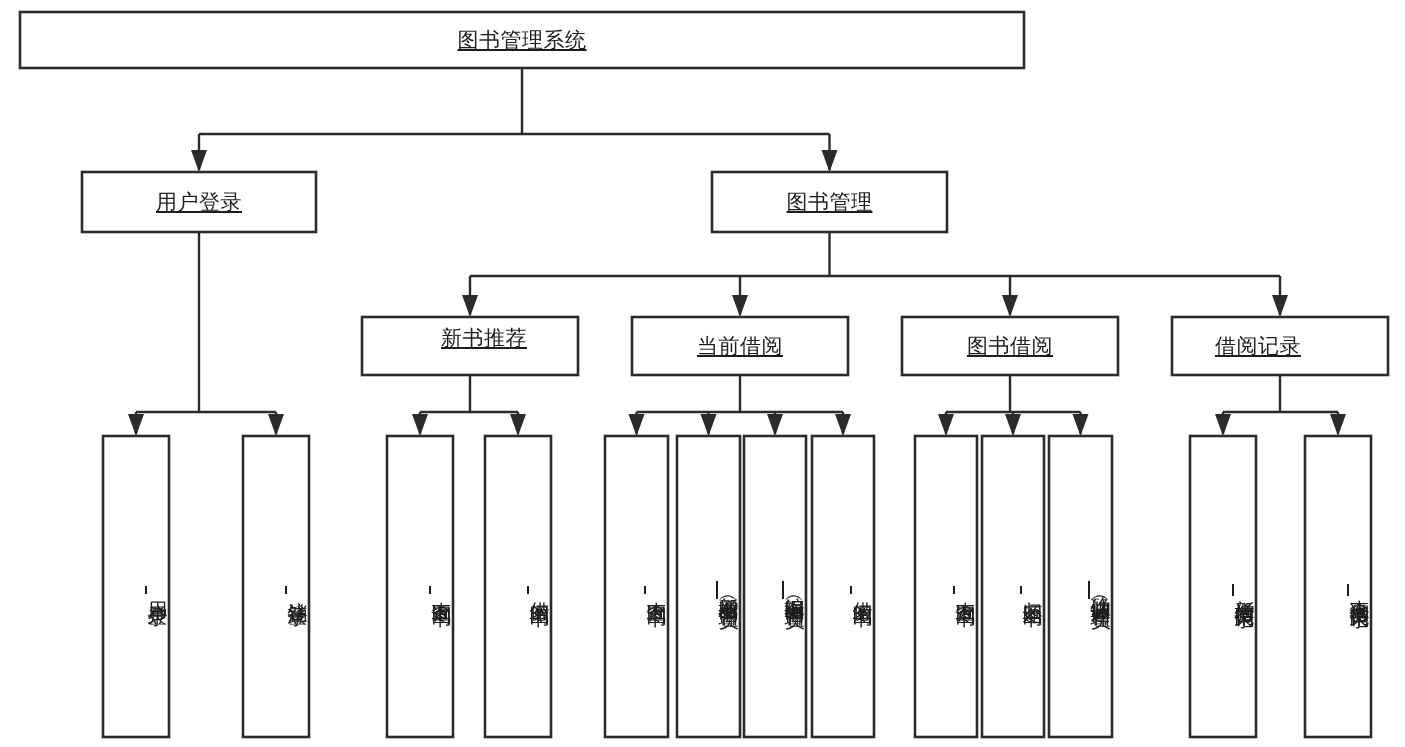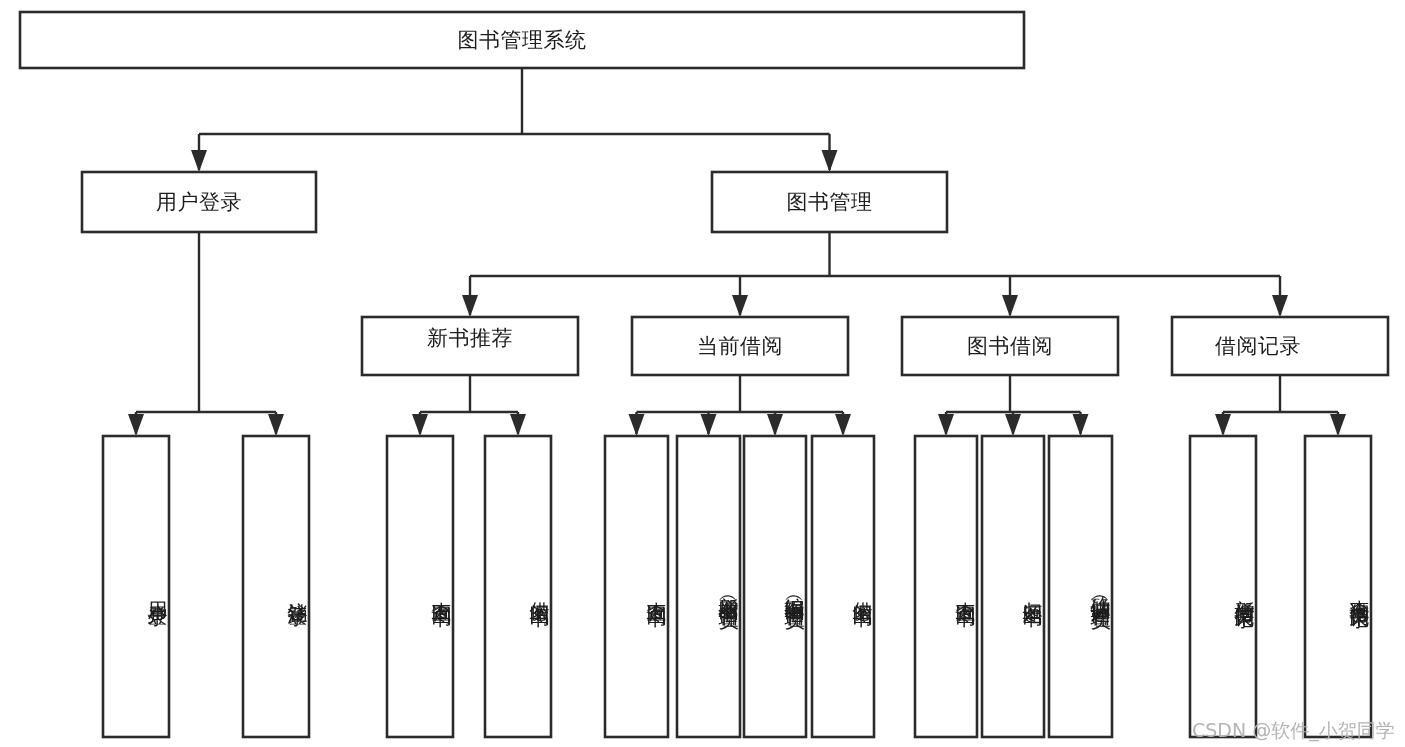--- a/index.html
+++ b/index.html
@@ -43,20 +43,21 @@
     display: flex;
     align-items: center;
     justify-content: center;
     color: #1d1d1d;
     font-family: "DejaVu Sans", "Liberation Sans", sans-serif;
     font-size: 21px;
     line-height: 1.16;
     letter-spacing: 0.5px;
     white-space: nowrap;
     pointer-events: none;
+    text-decoration: underline;
   }
   .node-label.vertical {
     writing-mode: vertical-rl;
     text-orientation: upright;
     font-size: 20px;
     letter-spacing: 2px;
     align-items: flex-start;
     justify-content: center;
     padding-top: 6px;
     box-sizing: border-box;
@@ -151,34 +152,33 @@
         <rect x="1049" y="436" width="63" height="301" class="node-box"></rect>
         <rect x="1190" y="436" width="66" height="301" class="node-box"></rect>
         <rect x="1305" y="436" width="66" height="301" class="node-box"></rect>
       </g>
   </svg>
 
   <div id="labels-layer">
       <div class="node-label" style="left: 20px; top: 12px; width: 1004px; height: 56px;">图书管理系统</div>
       <div class="node-label" style="left: 82px; top: 172px; width: 234px; height: 60px;">用户登录</div>
       <div class="node-label" style="left: 712px; top: 172px; width: 235px; height: 60px; border-radius: 28px;">图书管理</div>
-      <div class="node-label" style="left: 362px; top: 317px; width: 216px; height: 42px;">新书推荐</div>
+      <div class="node-label" style="left: 376px; top: 317px; width: 216px; height: 42px;">新书推荐</div>
       <div class="node-label" style="left: 632px; top: 317px; width: 216px; height: 58px;">当前借阅</div>
       <div class="node-label" style="left: 902px; top: 317px; width: 216px; height: 58px;">图书借阅</div>
       <div class="node-label" style="left: 1172px; top: 317px; width: 172px; height: 58px;">借阅记录</div>
       <div class="node-label vertical" style="left: 103px; top: 436px; width: 66px; height: 301px;">用户登录</div>
       <div class="node-label vertical" style="left: 243px; top: 436px; width: 66px; height: 301px;">注销登录</div>
       <div class="node-label vertical" style="left: 387px; top: 436px; width: 66px; height: 301px;">查询图书</div>
       <div class="node-label vertical" style="left: 485px; top: 436px; width: 66px; height: 301px;">借阅图书</div>
       <div class="node-label vertical" style="left: 605px; top: 436px; width: 63px; height: 301px;">查询图书</div>
       <div class="node-label vertical" style="left: 677px; top: 436px; width: 63px; height: 301px;">新增图书（管理员）</div>
       <div class="node-label vertical" style="left: 744px; top: 436px; width: 62px; height: 301px;">编辑图书（管理员）</div>
       <div class="node-label vertical" style="left: 812px; top: 436px; width: 62px; height: 301px;">借阅图书</div>
       <div class="node-label vertical" style="left: 915px; top: 436px; width: 62px; height: 301px;">查询图书</div>
       <div class="node-label vertical" style="left: 982px; top: 436px; width: 62px; height: 301px;">归还图书</div>
       <div class="node-label vertical" style="left: 1049px; top: 436px; width: 63px; height: 301px;">确认归还（管理员）</div>
       <div class="node-label vertical" style="left: 1190px; top: 436px; width: 66px; height: 301px;">新增借阅记录</div>
       <div class="node-label vertical" style="left: 1305px; top: 436px; width: 66px; height: 301px;">查询借阅记录</div>
     </div>
 
-  <div class="watermark" style="left: 1192px; top: 718px;">CSDN @软件_小贺同学</div>
 
 </div>
 
 </body></html>

